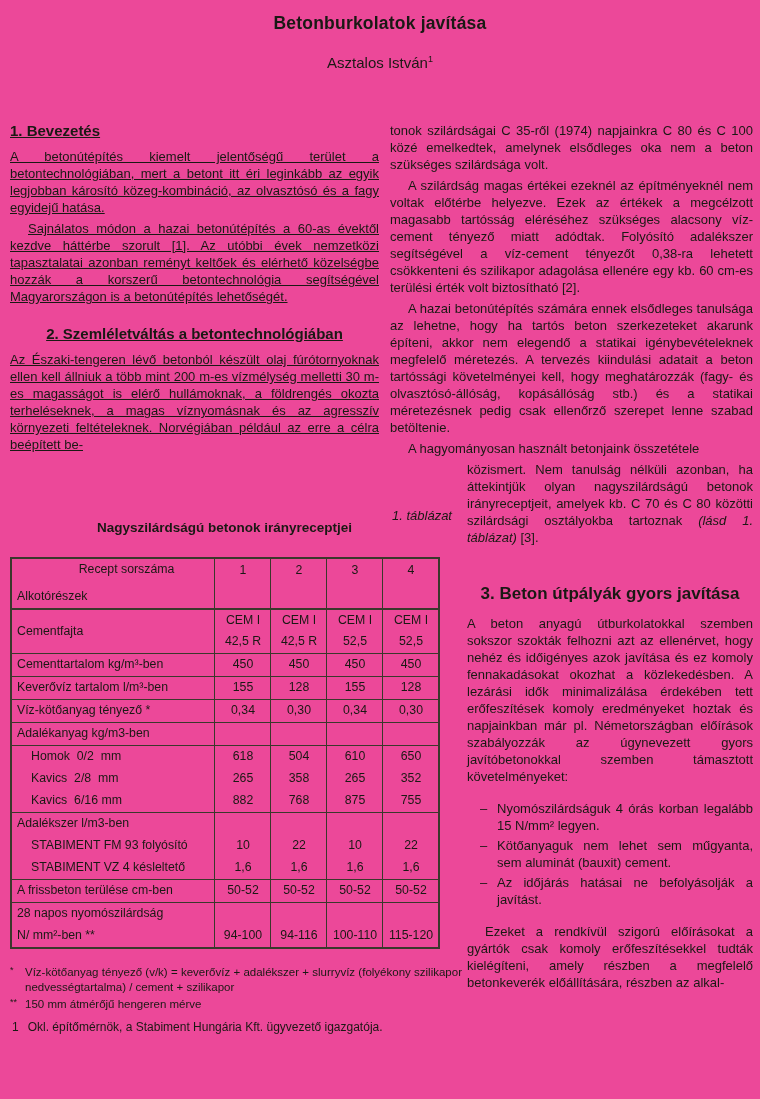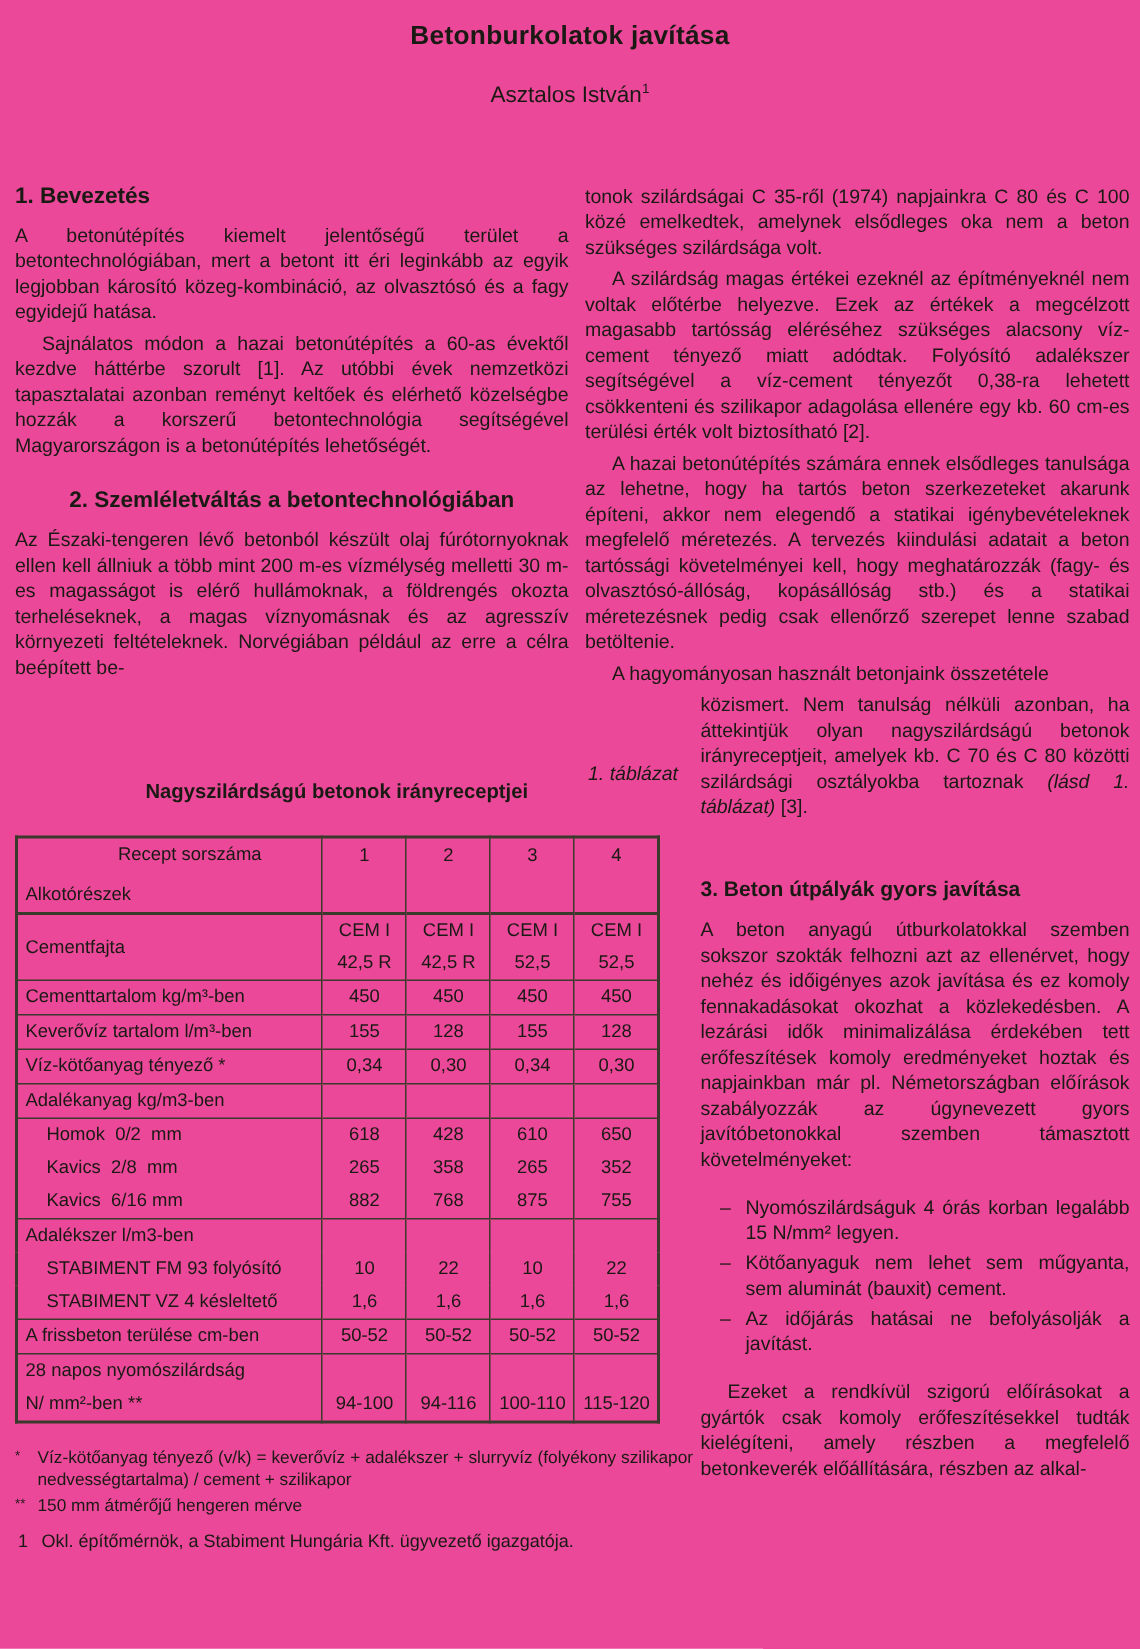--- a/index.html
+++ b/index.html
@@ -13,21 +13,21 @@
   }
   .title{
     position:absolute;top:13px;left:0;width:760px;
     text-align:center;font-size:17.5px;font-weight:bold;letter-spacing:.2px;
   }
   .author{
     position:absolute;top:54px;left:0;width:760px;
     text-align:center;font-size:15px;
   }
   .author sup{font-size:9px;}
-  .col-left{position:absolute;left:10px;top:122px;width:369px;}
+  .col-left{position:absolute;left:10px;top:122px;width:369px;text-decoration:underline;}
   .col-right{position:absolute;left:390px;top:122px;width:363px;}
   .h-sec{font-size:15px;font-weight:bold;margin:0 0 9px 0;}
   .h-center{text-align:center;margin-top:20px;}
   p.body{
     margin:0 0 4px 0;font-size:13px;line-height:17px;text-align:justify;
   }
   .indent{text-indent:18px;}
   .p4wrap{
     margin-left:77px;width:286px;font-size:13px;line-height:17px;text-align:justify;
   }
@@ -61,21 +61,21 @@
   .cell2 div + div{margin-top:6px;}
   .lbl2 div + div{margin-top:7px;}
   td.vb{vertical-align:bottom;padding-bottom:4px;}
   .ind{padding-left:19px !important;}
   .fnotes{margin-top:16px;width:452px;font-size:11.5px;line-height:15px;}
   .fn{display:flex;margin-bottom:2px;}
   .fn .mark{flex:none;width:15px;font-size:9px;padding-top:0;vertical-align:super;position:relative;top:-2px;}
   .fn .ftext{flex:1;text-align:justify;}
   
   .sec3{position:absolute;left:467px;top:584px;width:286px;}
-  .sec3 .h-sec{font-size:14px;margin-bottom:11px;}
+  .sec3 .h-sec{font-size:17px;margin-bottom:11px;text-align:center;}
   .list{margin:15px 0 0 13px;}
   .li{display:flex;margin-bottom:3px;font-size:13px;line-height:17px;}
   .li .dash{flex:none;width:17px;}
   .li .litext{flex:1;text-align:justify;}
   .sec3 .closing{margin-top:15px;}
   
   .foot{
     position:absolute;left:12px;top:1020px;width:600px;font-size:12px;
   }
   .foot .fmark{margin-right:9px;}
@@ -163,21 +163,21 @@
       <tr>
         <td class="lbl">Adalékanyag kg/m3-ben</td>
         <td class="val"></td>
         <td class="val"></td>
         <td class="val"></td>
         <td class="val"></td>
       </tr>
       <tr>
         <td class="lbl ind">Homok&nbsp;&nbsp;0/2&nbsp;&nbsp;mm</td>
         <td class="val">618</td>
-        <td class="val">428</td>
+        <td class="val">504</td>
         <td class="val">610</td>
         <td class="val">650</td>
       </tr>
       <tr class="nt">
         <td class="lbl ind">Kavics&nbsp;&nbsp;2/8&nbsp;&nbsp;mm</td>
         <td class="val">265</td>
         <td class="val">358</td>
         <td class="val">265</td>
         <td class="val">352</td>
       </tr>

